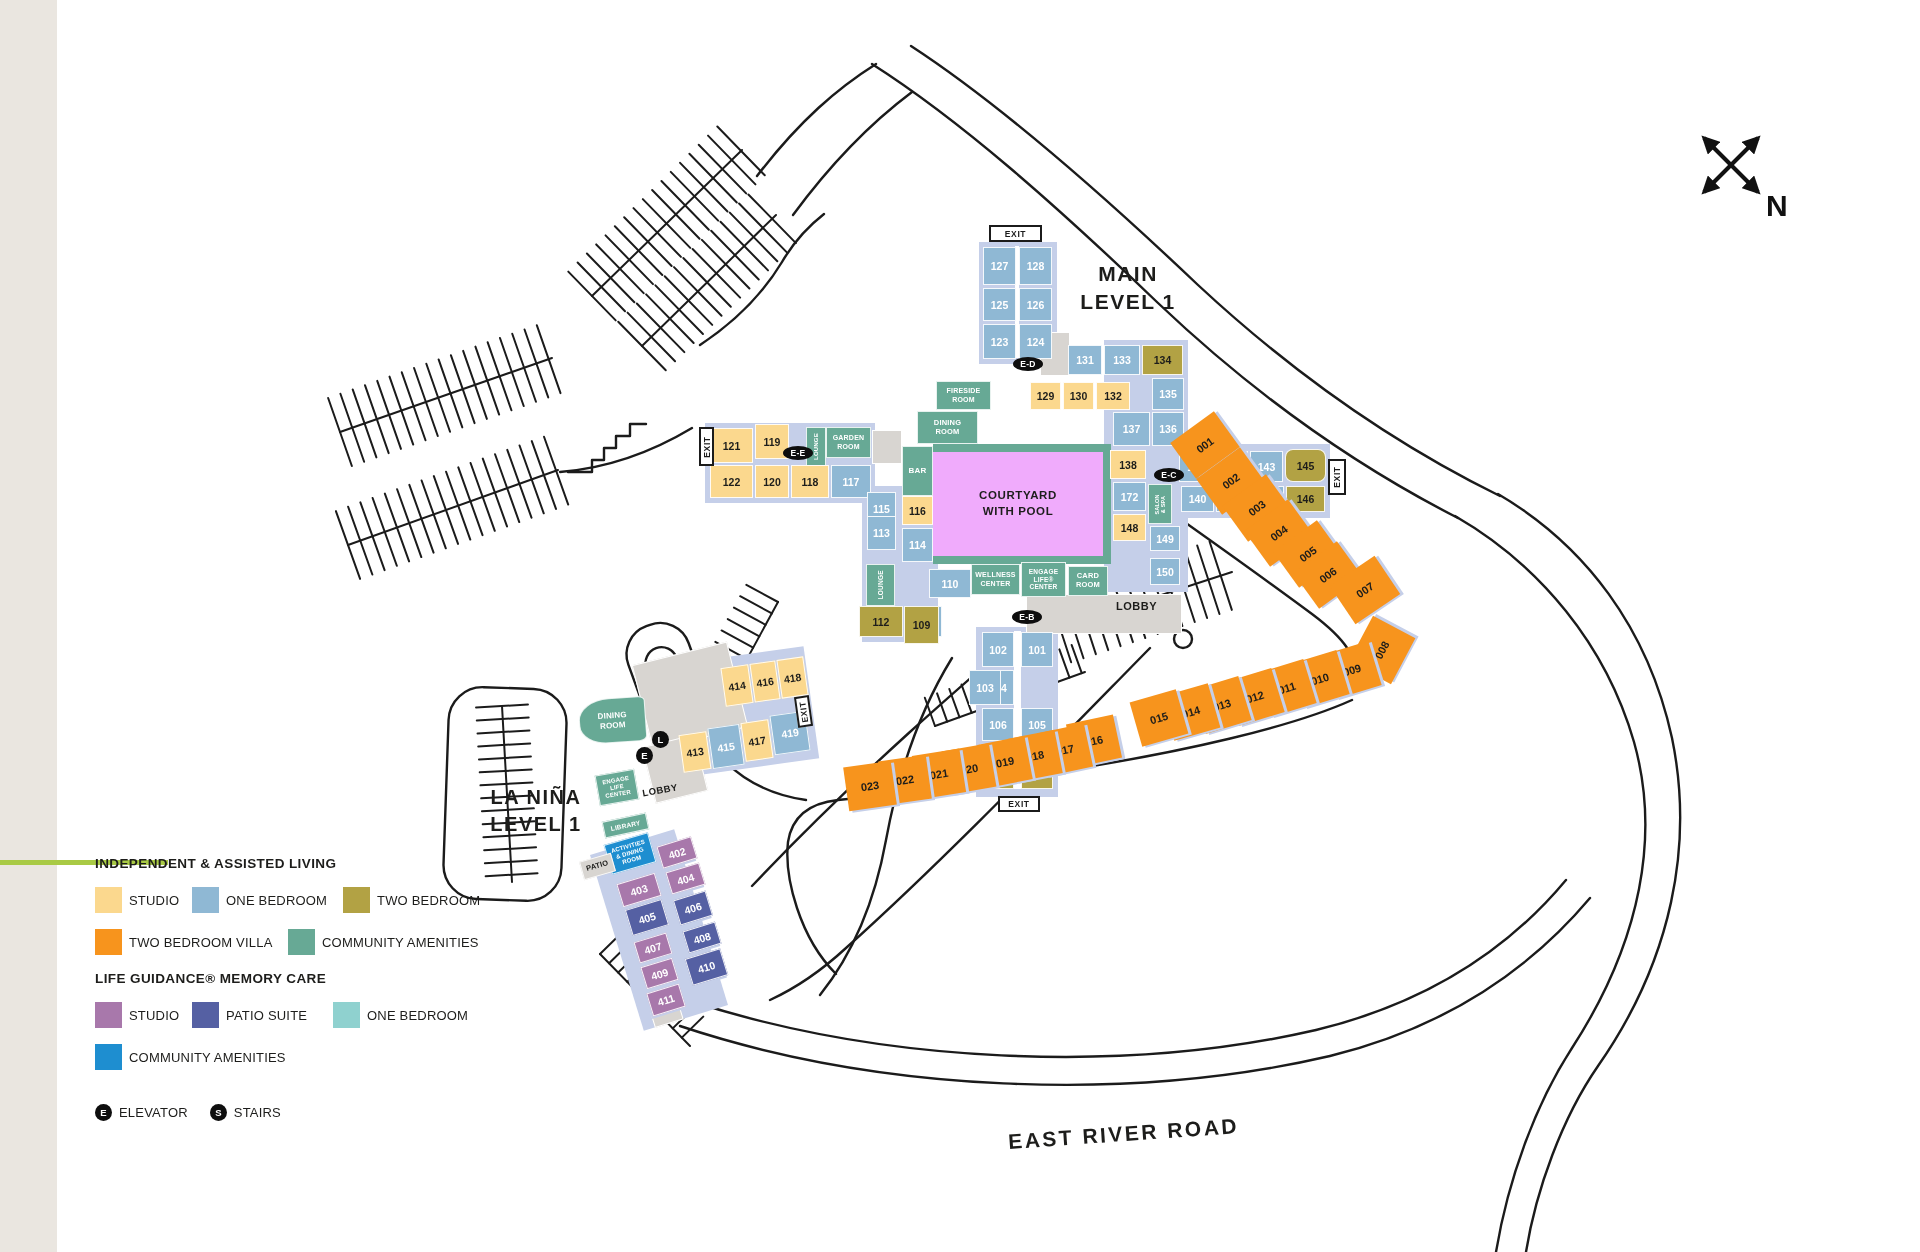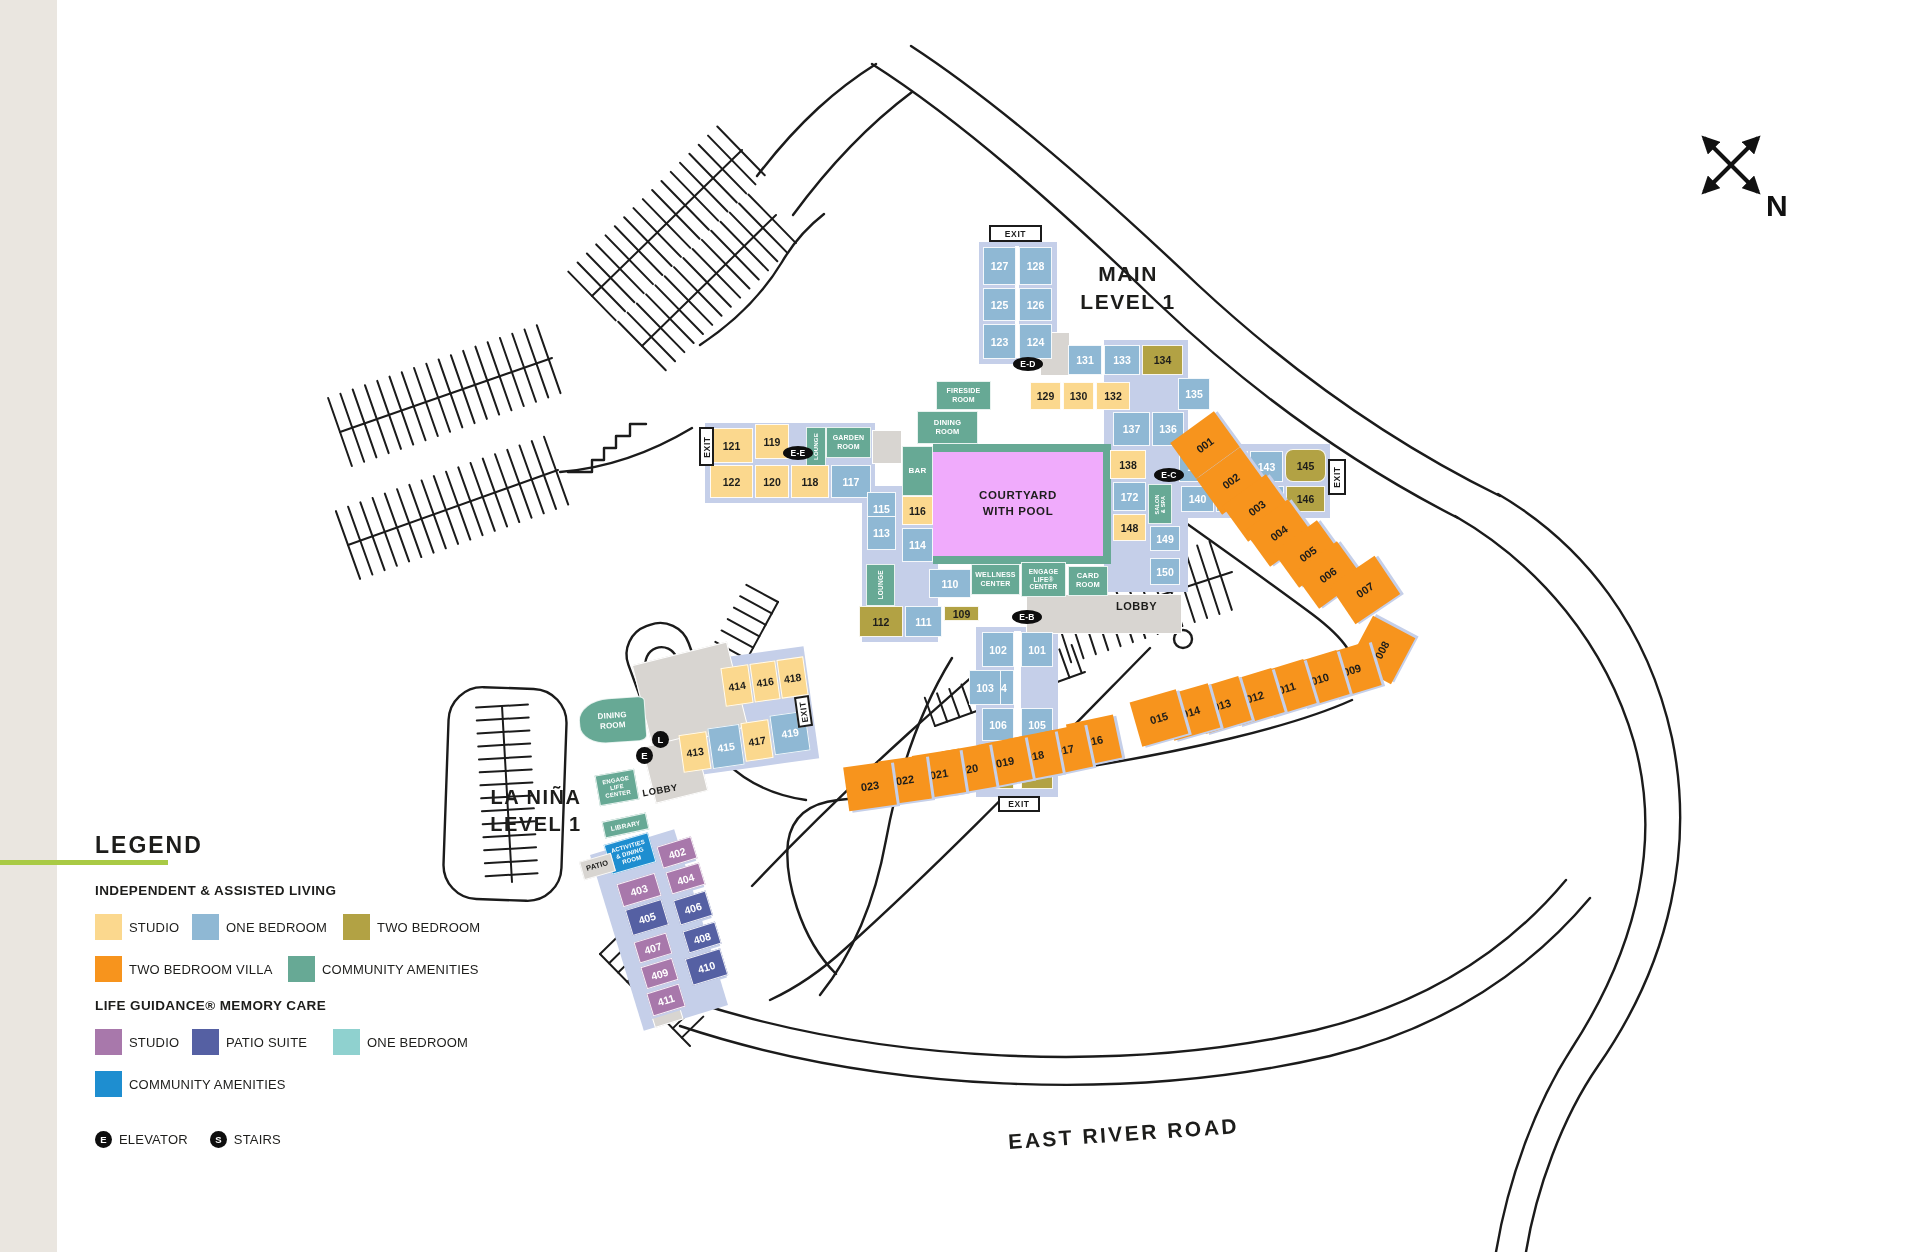--- a/index.html
+++ b/index.html
@@ -295,21 +295,21 @@
       <div class="abs unit u-one" style="left: 983px; top: 288px; width: 33px; height: 33px;">125</div>
       <div class="abs unit u-one" style="left: 1019px; top: 288px; width: 33px; height: 33px;">126</div>
       <div class="abs unit u-one" style="left: 983px; top: 324px; width: 33px; height: 35px;">123</div>
       <div class="abs unit u-one" style="left: 1019px; top: 324px; width: 33px; height: 35px;">124</div>
       <div class="abs unit u-one" style="left: 1068px; top: 345px; width: 34px; height: 30px;">131</div>
       <div class="abs unit u-one" style="left: 1104px; top: 345px; width: 36px; height: 30px;">133</div>
       <div class="abs unit u-two" style="left: 1142px; top: 345px; width: 41px; height: 30px;">134</div>
       <div class="abs unit u-studio" style="left: 1030px; top: 382px; width: 31px; height: 28px;">129</div>
       <div class="abs unit u-studio" style="left: 1063px; top: 382px; width: 31px; height: 28px;">130</div>
       <div class="abs unit u-studio" style="left: 1096px; top: 382px; width: 34px; height: 28px;">132</div>
-      <div class="abs unit u-one" style="left: 1152px; top: 378px; width: 32px; height: 32px; margin-left: 26px;">135</div>
+      <div class="abs unit u-one" style="left: 1152px; top: 378px; width: 32px; height: 32px;">135</div>
       <div class="abs unit u-one" style="left: 1152px; top: 412px; width: 32px; height: 34px;">136</div>
       <div class="abs unit u-one" style="left: 1113px; top: 412px; width: 37px; height: 34px;">137</div>
       <div class="abs unit u-studio" style="left: 1110px; top: 450px; width: 36px; height: 29px;">138</div>
       <div class="abs unit u-one" style="left: 1113px; top: 482px; width: 33px; height: 29px;">172</div>
       <div class="abs unit u-studio" style="left: 1113px; top: 514px; width: 33px; height: 27px;">148</div>
       <div class="abs unit u-one" style="left: 1150px; top: 526px; width: 30px; height: 25px;">149</div>
       <div class="abs unit u-one" style="left: 1150px; top: 558px; width: 30px; height: 27px;">150</div>
       <div class="abs unit u-one" style="left: 1179px; top: 451px; width: 34px; height: 31px;">139</div>
       <div class="abs unit u-one" style="left: 1215px; top: 451px; width: 33px; height: 31px;">141</div>
       <div class="abs unit u-one" style="left: 1250px; top: 451px; width: 33px; height: 31px;">143</div>
@@ -324,21 +324,21 @@
       <div class="abs unit u-studio" style="left: 755px; top: 465px; width: 34px; height: 33px;">120</div>
       <div class="abs unit u-studio" style="left: 791px; top: 465px; width: 38px; height: 33px;">118</div>
       <div class="abs unit u-one" style="left: 831px; top: 465px; width: 40px; height: 33px;">117</div>
       <div class="abs unit u-one" style="left: 867px; top: 492px; width: 29px; height: 33px;">115</div>
       <div class="abs unit u-studio" style="left: 902px; top: 496px; width: 31px; height: 29px;">116</div>
       <div class="abs unit u-one" style="left: 867px; top: 516px; width: 29px; height: 34px;">113</div>
       <div class="abs unit u-one" style="left: 902px; top: 528px; width: 31px; height: 34px;">114</div>
       <div class="abs unit u-one" style="left: 929px; top: 569px; width: 42px; height: 29px;">110</div>
       <div class="abs unit u-two" style="left: 859px; top: 606px; width: 44px; height: 31px;">112</div>
       <div class="abs unit u-one" style="left: 905px; top: 606px; width: 37px; height: 31px;">111</div>
-      <div class="abs unit u-two" style="left: 944px; top: 606px; width: 35px; height: 15px;">109</div>
+      <div class="abs unit u-two" style="left: 904px; top: 606px; width: 35px; height: 38px;">109</div>
       <div class="abs unit u-one" style="left: 982px; top: 632px; width: 32px; height: 35px;">102</div>
       <div class="abs unit u-one" style="left: 1021px; top: 632px; width: 32px; height: 35px;">101</div>
       <div class="abs unit u-one" style="left: 982px; top: 670px; width: 32px; height: 35px;">104</div>
       <div class="abs unit u-one" style="left: 969px; top: 670px; width: 32px; height: 35px;">103</div>
       <div class="abs unit u-one" style="left: 982px; top: 708px; width: 32px; height: 33px;">106</div>
       <div class="abs unit u-one" style="left: 1021px; top: 708px; width: 32px; height: 33px;">105</div>
       <div class="abs unit u-two" style="left: 980px; top: 744px; width: 34px; height: 45px;">108</div>
       <div class="abs unit u-two" style="left: 1021px; top: 744px; width: 32px; height: 45px;">107</div>
       <div class="abs unit u-studio" style="left: 723px; top: 666px; width: 28px; height: 39px; transform: rotate(-8deg);">414</div>
       <div class="abs unit u-studio" style="left: 752px; top: 662px; width: 26px; height: 39px; transform: rotate(-8deg);">416</div>
@@ -396,21 +396,20 @@
       <div class="abs elev" style="left: 1154px; top: 468px;">E-C</div>
       <div class="abs elev" style="left: 1012px; top: 610px;">E-B</div>
       <div class="abs circbadge" style="left: 636px; top: 747px;">E</div>
       <div class="abs circbadge" style="left: 652px; top: 731px;">L</div>
       <div class="abs lobbytxt" style="left: 1116px; top: 600px; width: 64px; font-size: 11px;">LOBBY</div>
       <div class="abs lobbytxt" style="left: 642px; top: 783px; width: 52px; transform: rotate(-10deg); font-size: 9.5px;">LOBBY</div>
     </div>
 
   <div class="abs legendrule"></div>
   <div class="abs legend">
-    <div class="legend-title">LEGEND</div>
 
     <div class="legend-heading">INDEPENDENT &amp; ASSISTED LIVING</div>
     <div class="legend-row">
       <span class="li" style="width:97px">
         <span class="sw" style="background: rgb(251, 216, 142);"></span>
         <span class="lbl">STUDIO</span>
         </span>
       <span class="li" style="width:151px">
         <span class="sw" style="background: rgb(143, 184, 212);"></span>
         <span class="lbl">ONE BEDROOM</span>

